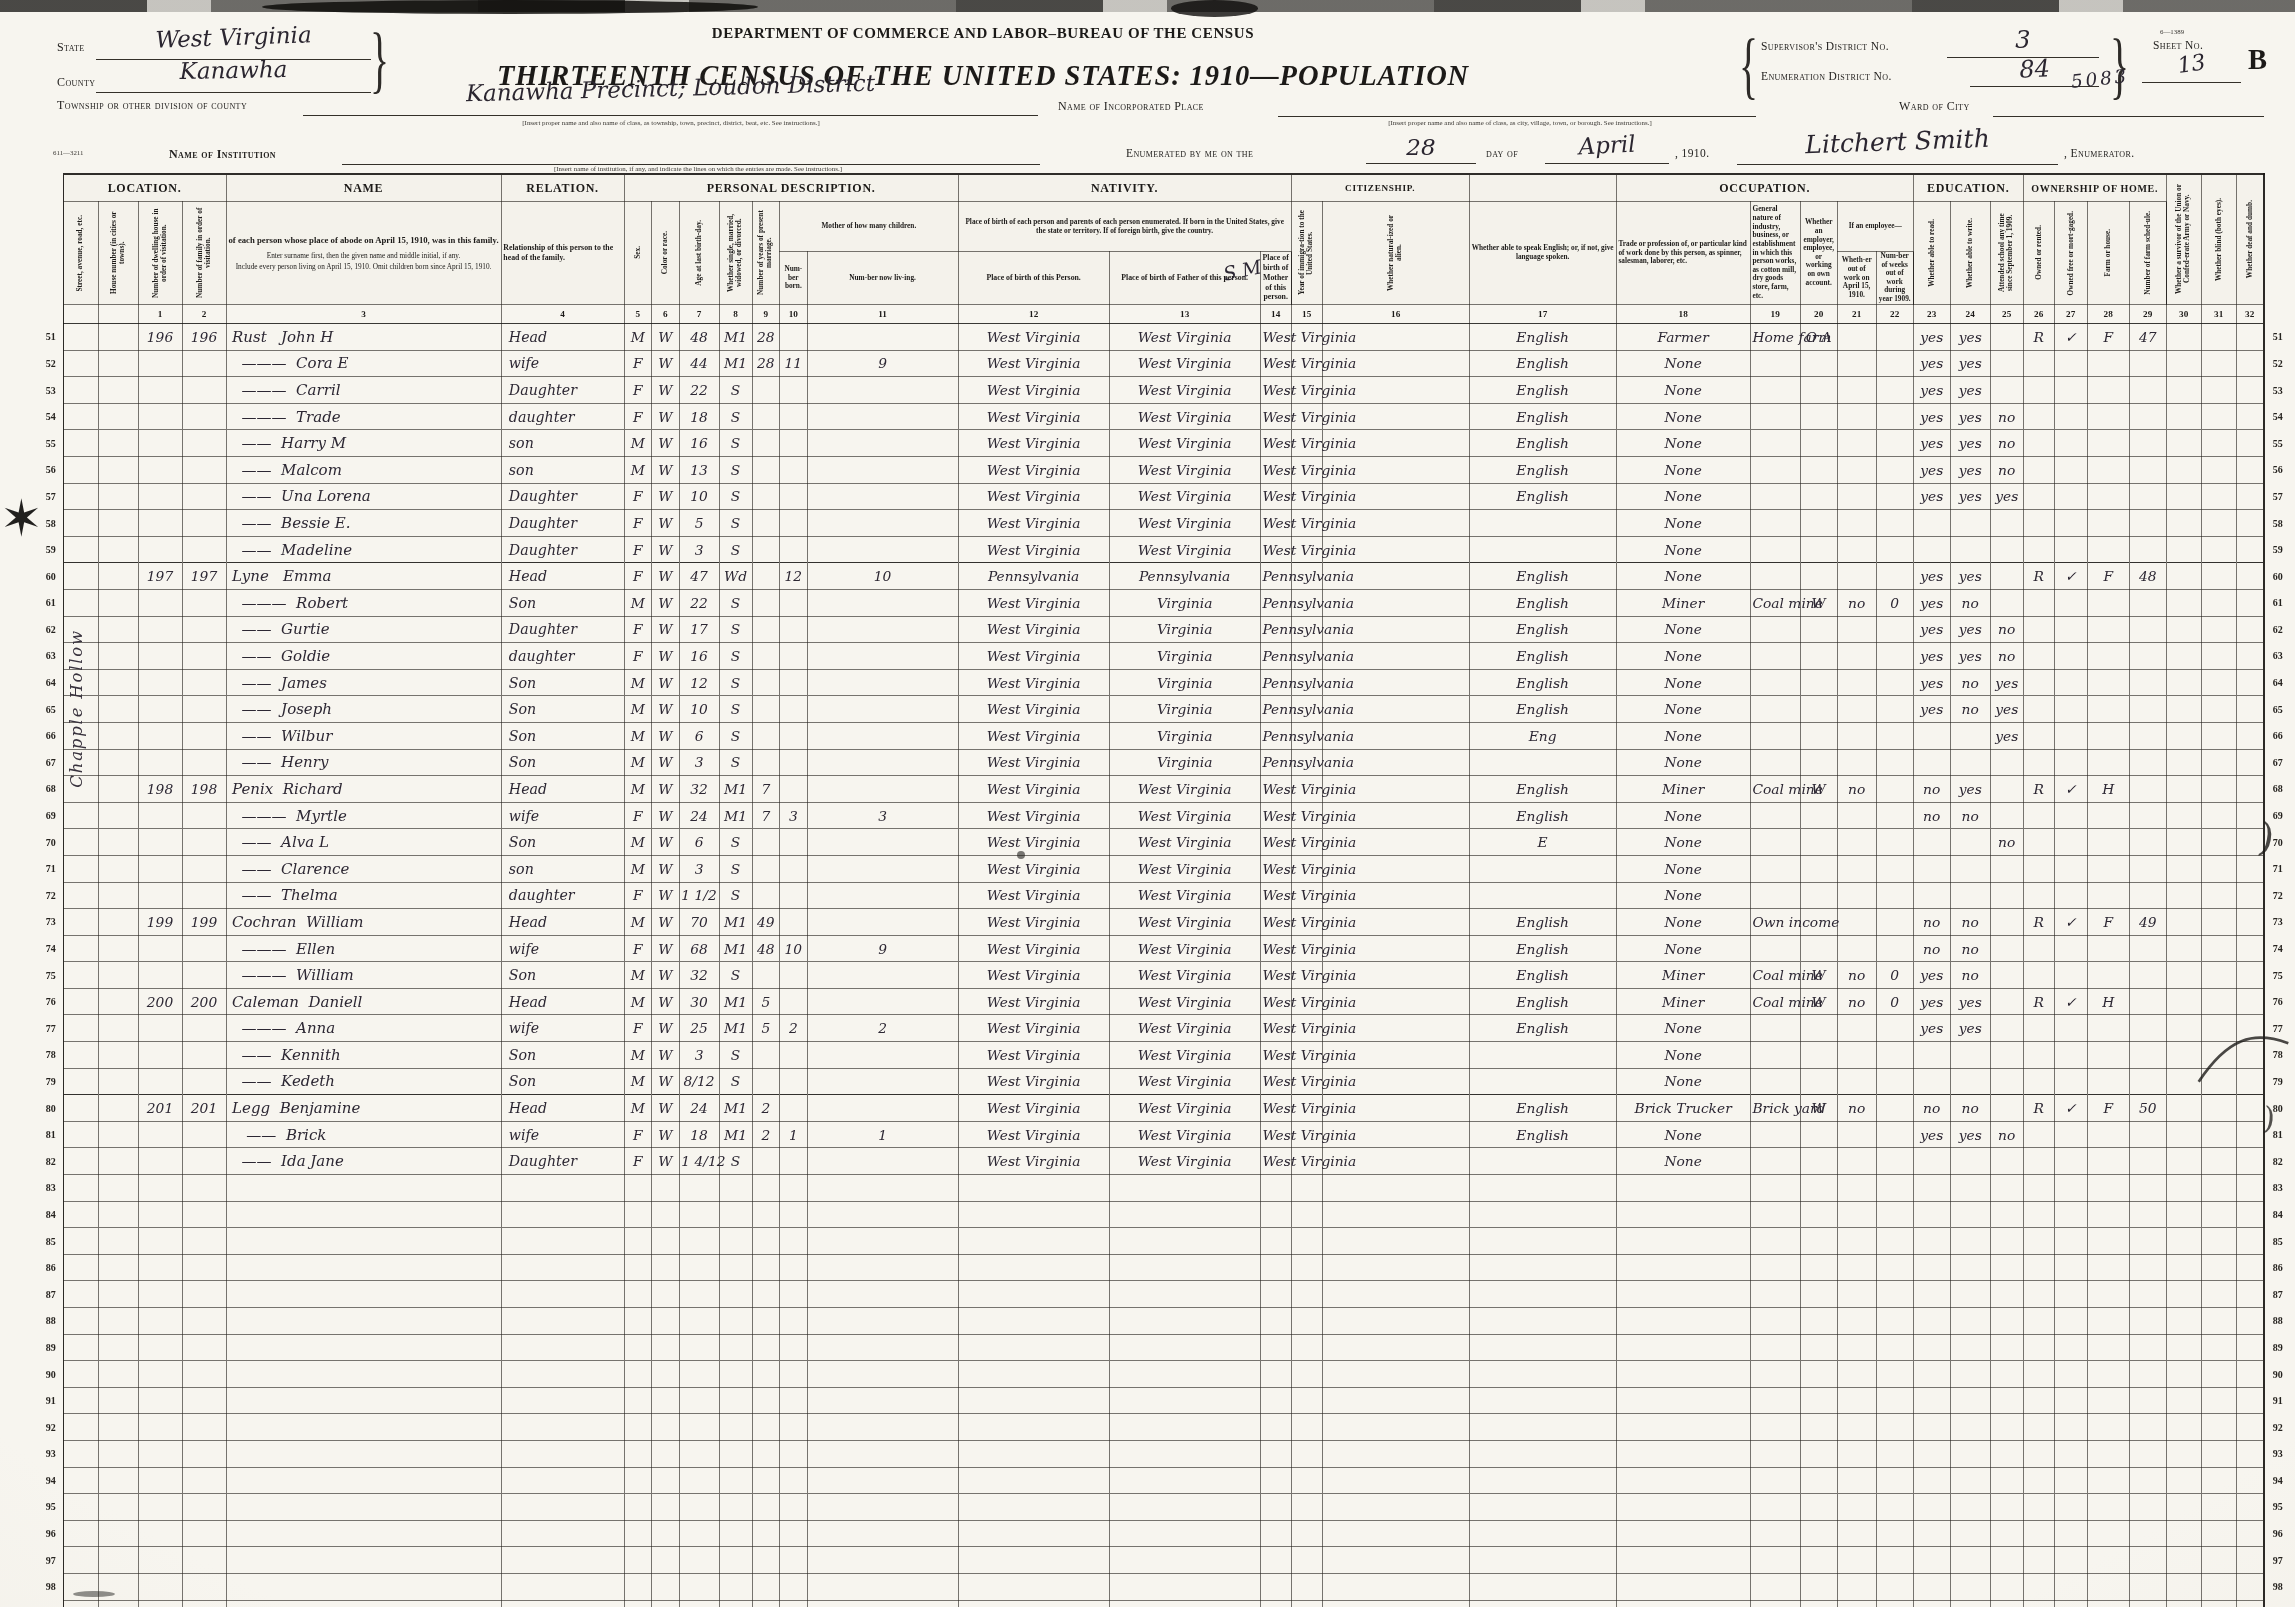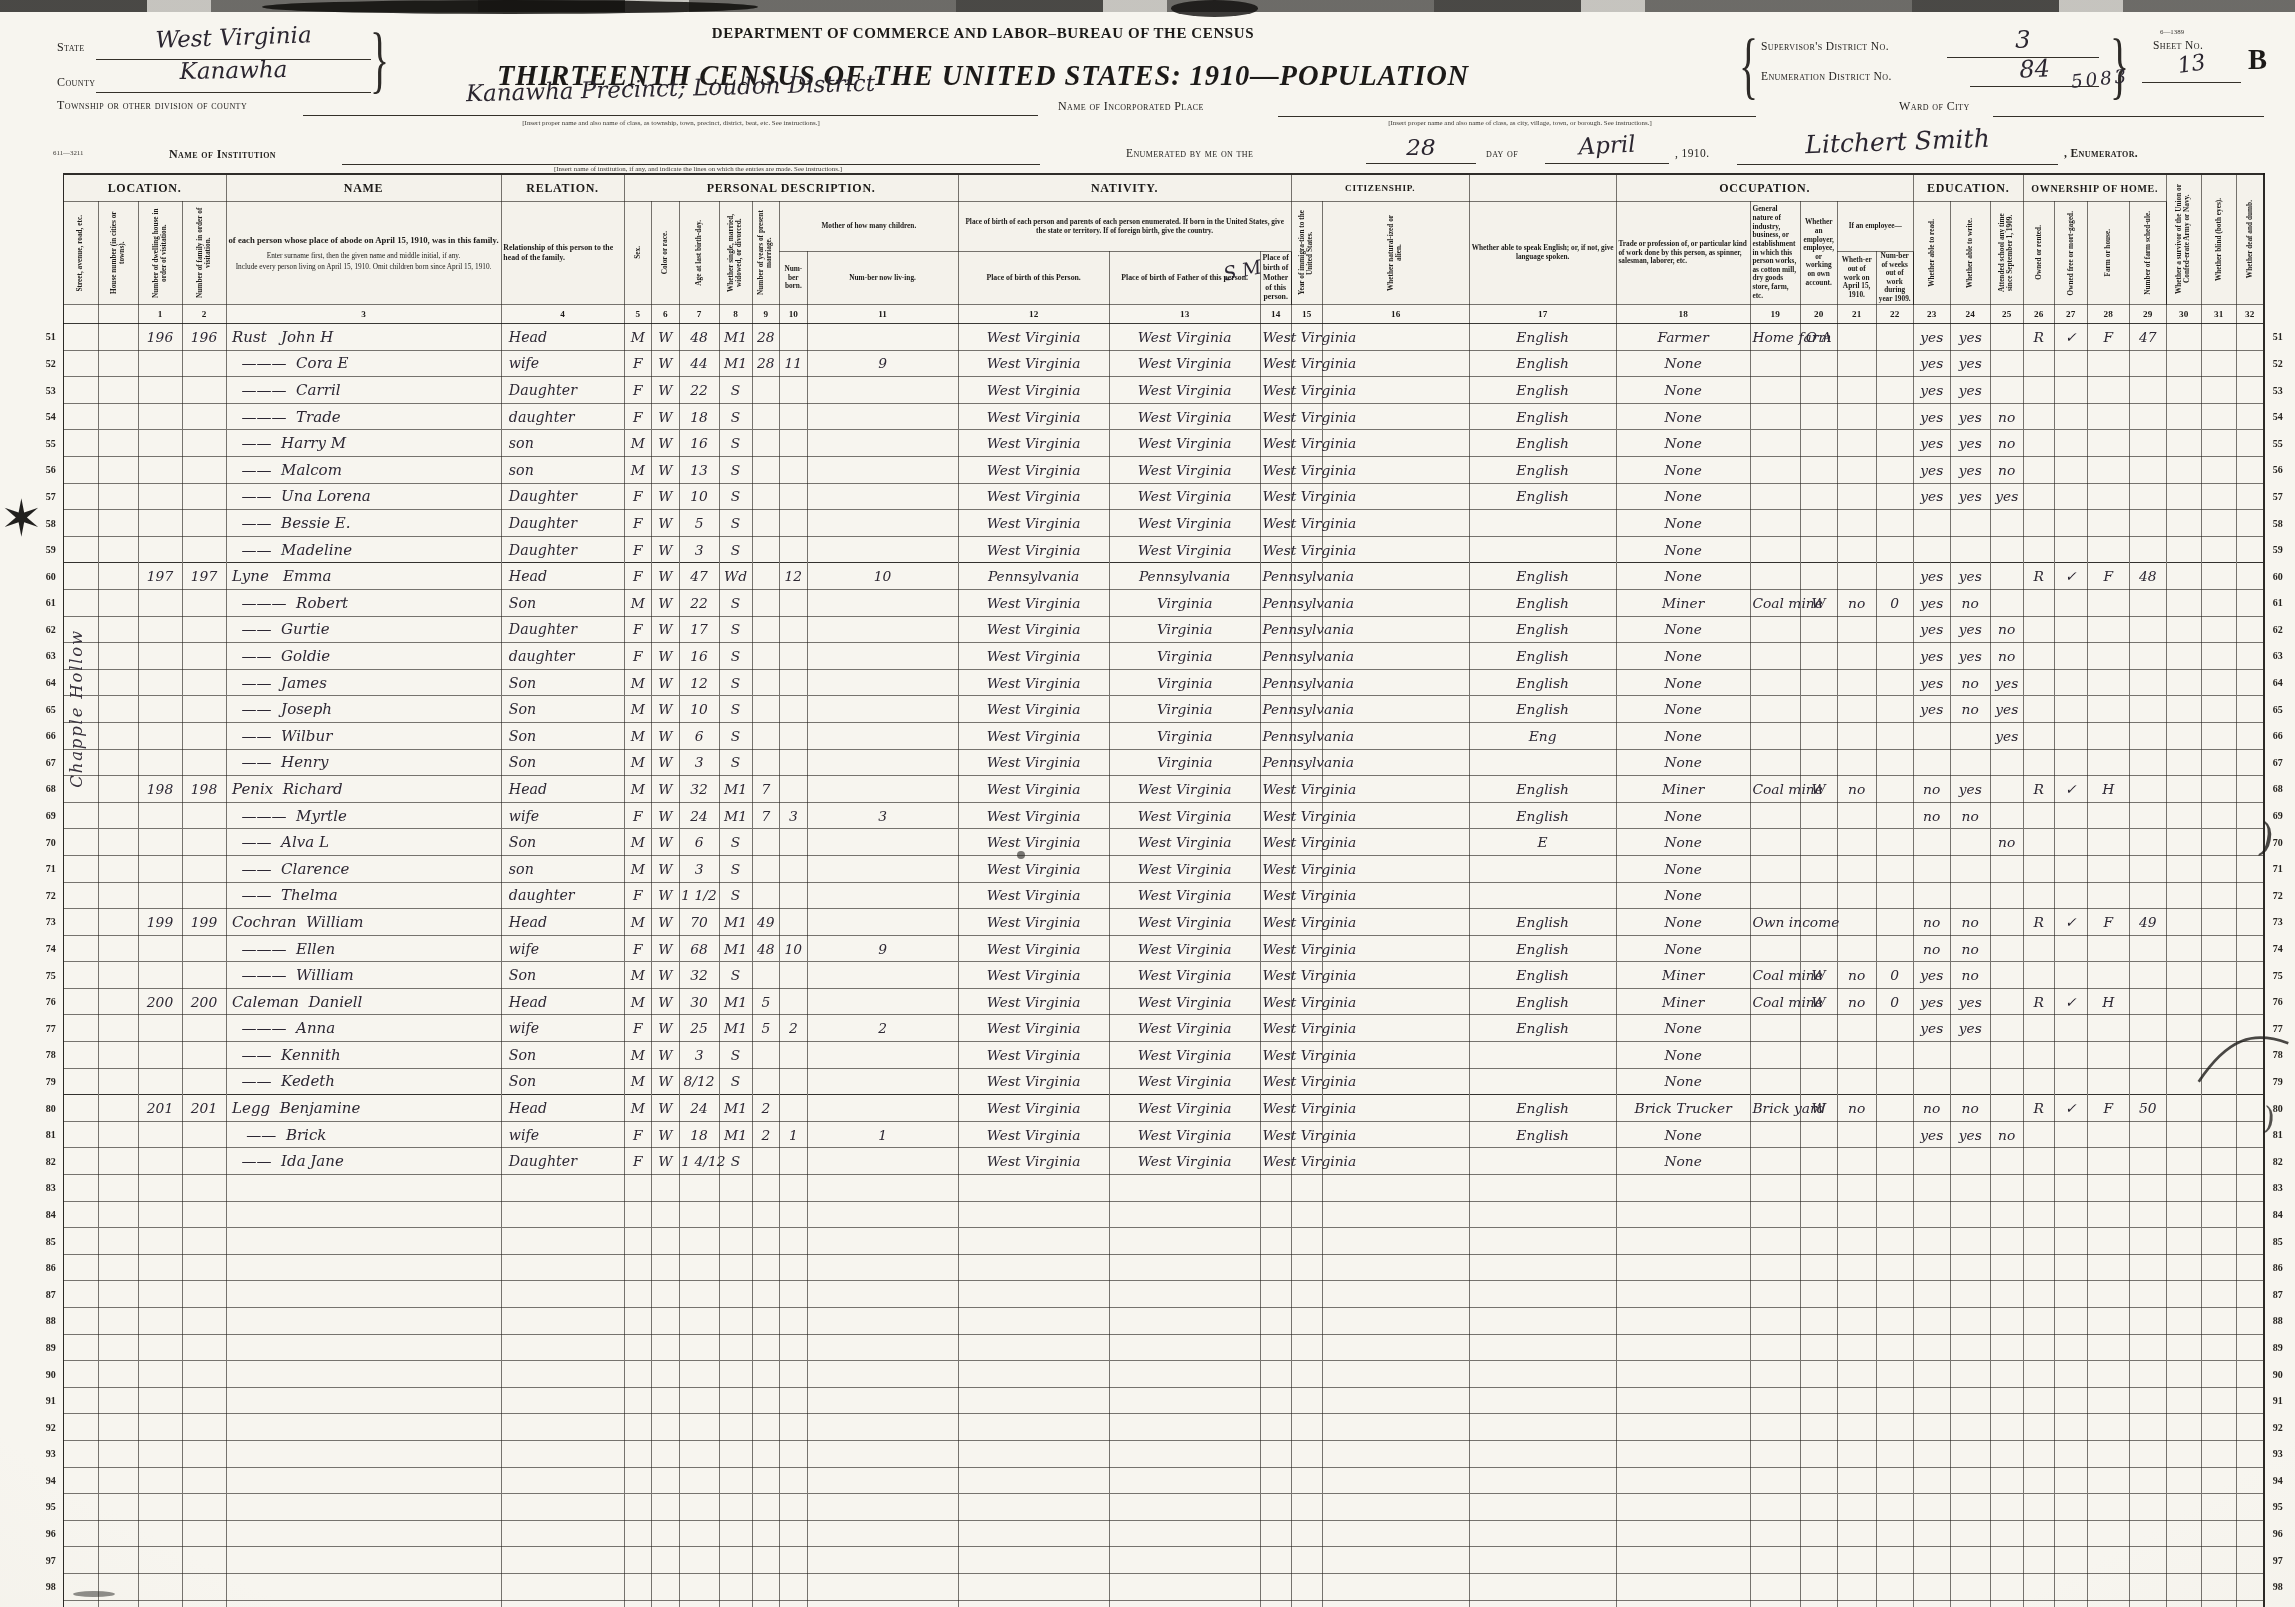--- a/index.html
+++ b/index.html
@@ -118,21 +118,21 @@
     <span class="hwv" style="font-size:23px;">28</span>
     </div>
   <div class="lbl sm" style="left:1486px;top:147px;">day of</div>
   <div class="fill" style="left:1545px;top:132px;width:124px;height:31px;">
     <span class="hwv" style="font-size:23px;transform:rotate(-3deg);">April</span>
     </div>
   <div class="lbl sm" style="left:1675px;top:147px;">, 1910.</div>
   <div class="fill" style="left:1737px;top:127px;width:321px;height:37px;">
     <span class="hwv" style="font-size:25px;transform:rotate(-2deg);">Litchert Smith</span>
     </div>
-  <div class="lbl sm" style="left:2064px;top:147px;font-weight:bold;">, Enumerator.</div>
+  <div class="lbl sm" style="left:2064px;top:147px;">, Enumerator.</div>
 
   <table class="census">
     <colgroup>
       <col style="width:24px">
         <col style="width:35px">
         <col style="width:40px">
         <col style="width:44px">
         <col style="width:44px">
       <col style="width:275px">
         <col style="width:123px">

